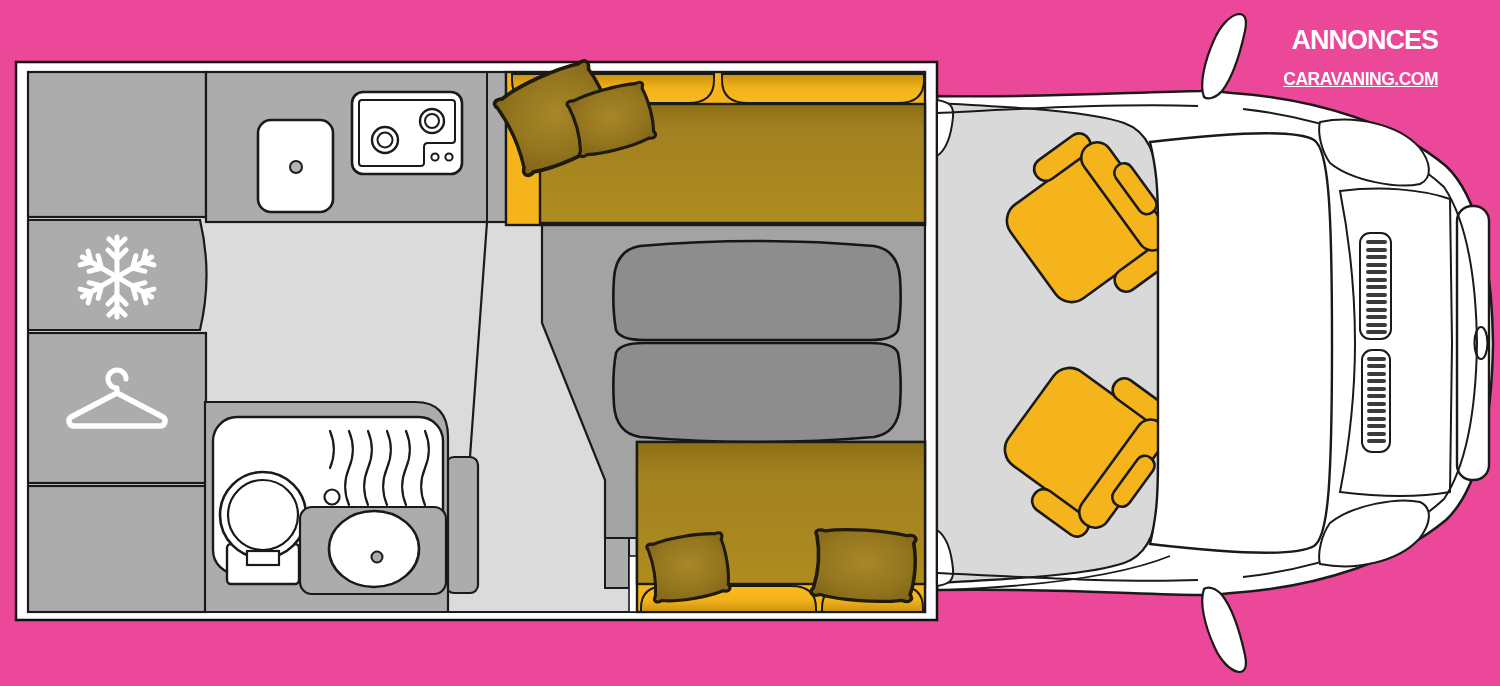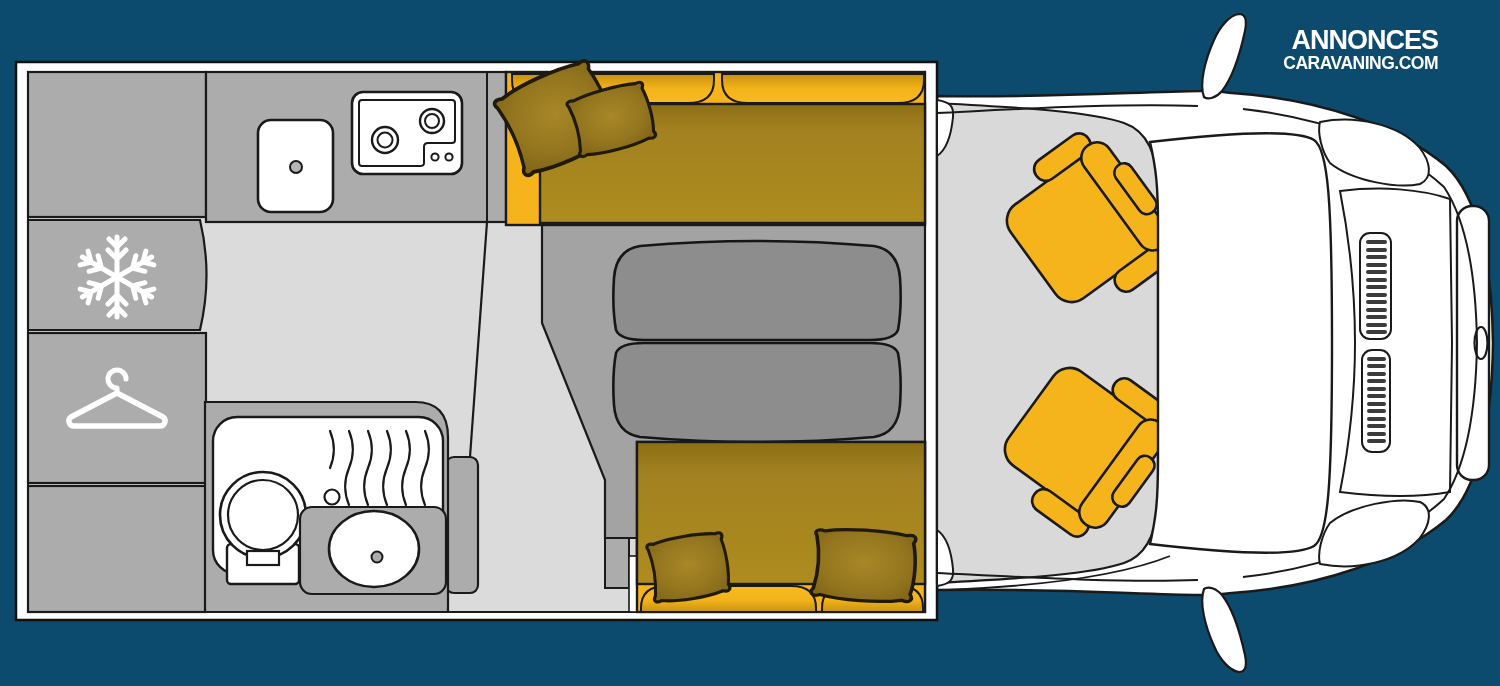--- a/index.html
+++ b/index.html
@@ -1,21 +1,21 @@
 <!DOCTYPE html>
 <html><head>
 <meta charset="utf-8">
 <style>
   html,body{margin:0;padding:0;background:#000;}
-  .canvas{position:relative;width:1500px;height:686px;background:#0c4a6e;overflow:hidden;
+  .canvas{position:relative;width:1500px;height:686px;background:#ec4899;overflow:hidden;
           font-family:"Liberation Sans",sans-serif;}
   .plan-svg{position:absolute;left:0;top:0;}
   .logo{position:absolute;top:27px;right:62px;text-align:right;color:#fff;line-height:1;}
   .logo .l1{font-size:27px;font-weight:bold;letter-spacing:-1px;}
-  .logo .l2{font-size:17.5px;font-weight:bold;letter-spacing:-0.5px;margin-top:1px;}
+  .logo .l2{font-size:17.5px;font-weight:bold;letter-spacing:-0.5px;margin-top:17px;text-decoration:underline;}
 </style>
 </head>
 <body>
 
 <div class="canvas">
 <svg class="plan-svg" width="1500" height="686" viewBox="0 0 1500 686">
   <defs>
     <linearGradient id="gb" x1="0" y1="0" x2="0" y2="1">
       <stop offset="0" stop-color="#c79110"></stop>
           <stop offset="0.5" stop-color="#f2b31a"></stop>

